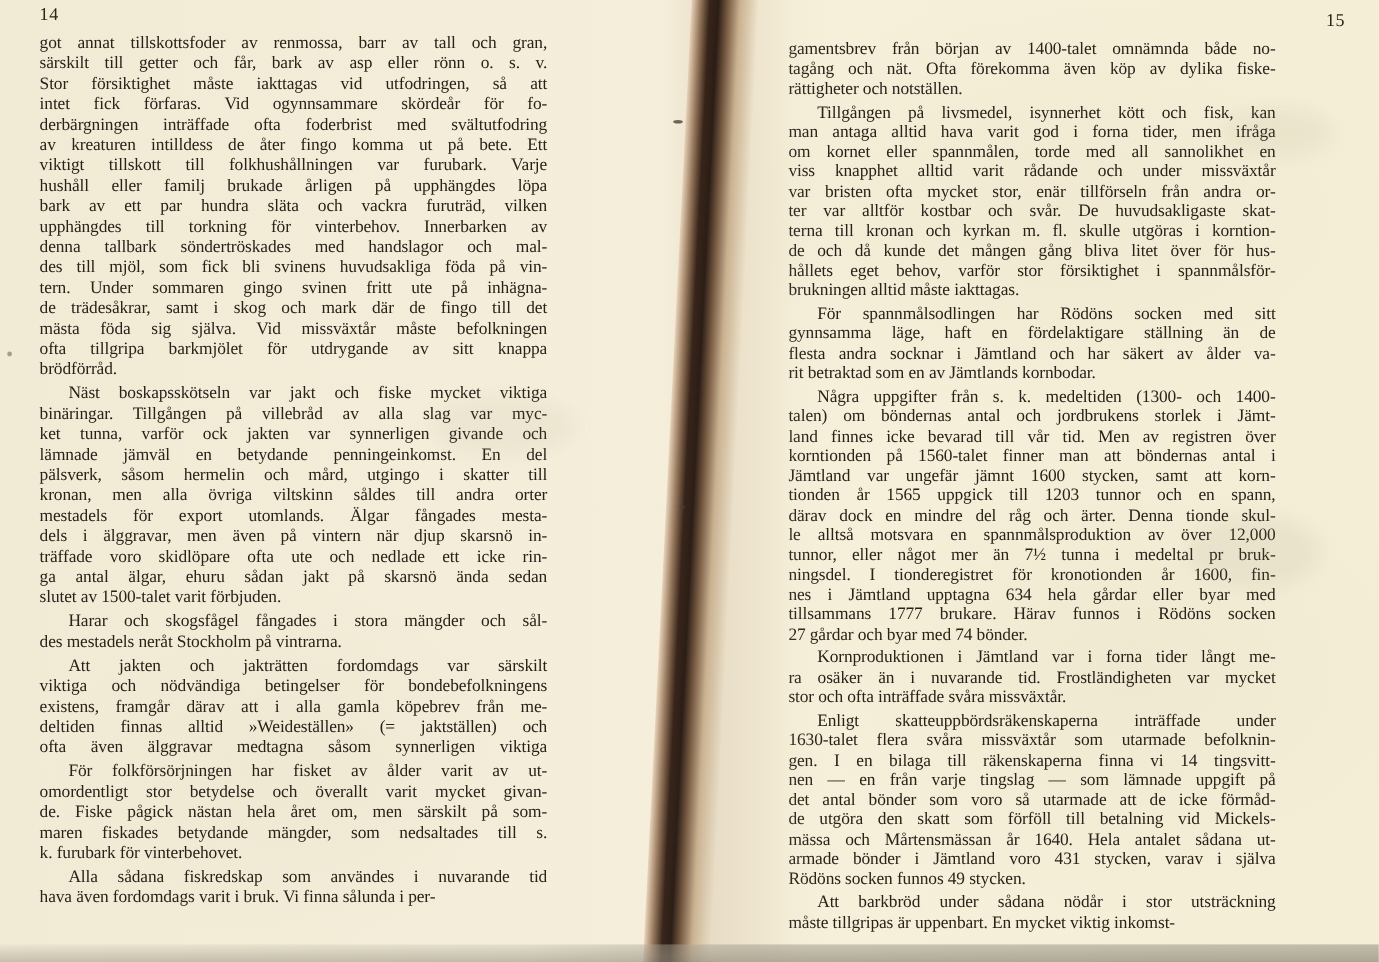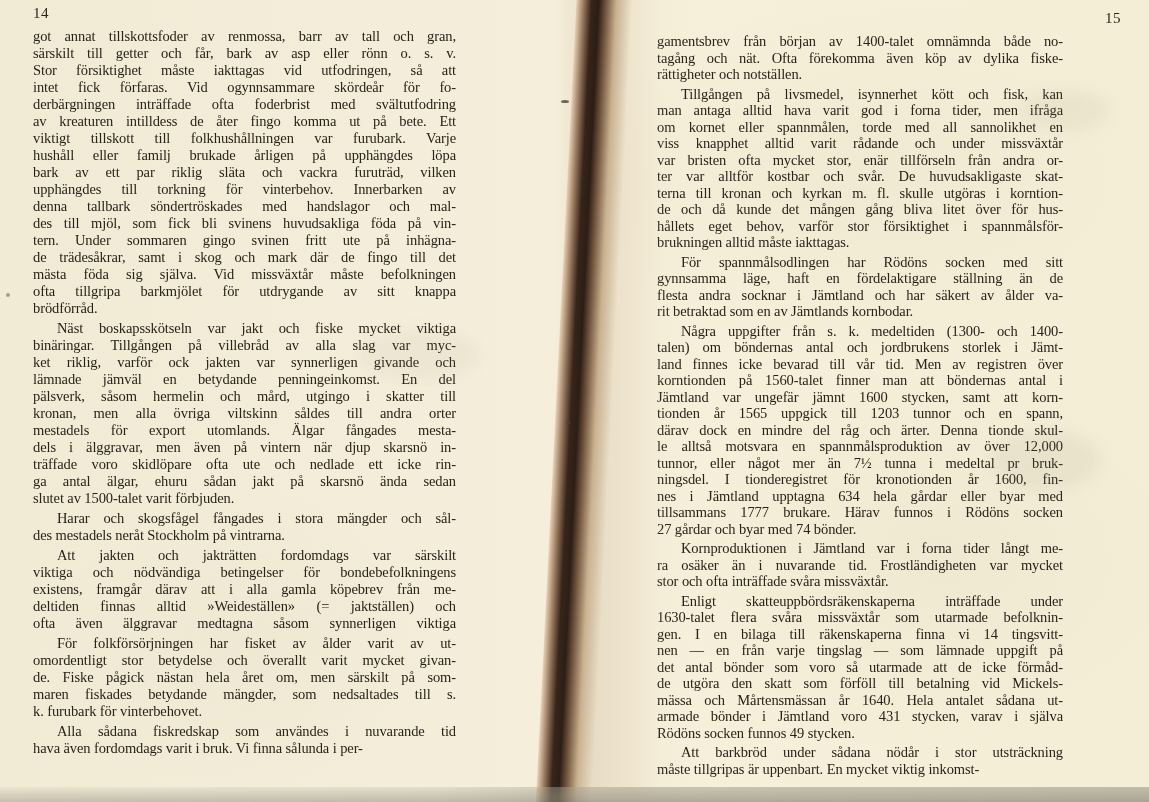--- a/index.html
+++ b/index.html
@@ -88,34 +88,34 @@
     <div id="left-col" class="text-col">
         <div class="para">
           <div class="line">got annat tillskottsfoder av renmossa, barr av tall och gran,</div>
           <div class="line">särskilt till getter och får, bark av asp eller rönn o. s. v.</div>
           <div class="line">Stor försiktighet måste iakttagas vid utfodringen, så att</div>
           <div class="line">intet fick förfaras. Vid ogynnsammare skördeår för fo-</div>
           <div class="line">derbärgningen inträffade ofta foderbrist med svältutfodring</div>
           <div class="line">av kreaturen intilldess de åter fingo komma ut på bete. Ett</div>
           <div class="line">viktigt tillskott till folkhushållningen var furubark. Varje</div>
           <div class="line">hushåll eller familj brukade årligen på upphängdes löpa</div>
-          <div class="line">bark av ett par riklig släta och vackra furuträd, vilken</div>
+          <div class="line">bark av ett par hundra släta och vackra furuträd, vilken</div>
           <div class="line">upphängdes till torkning för vinterbehov. Innerbarken av</div>
           <div class="line">denna tallbark söndertröskades med handslagor och mal-</div>
           <div class="line">des till mjöl, som fick bli svinens huvudsakliga föda på vin-</div>
           <div class="line">tern. Under sommaren gingo svinen fritt ute på inhägna-</div>
           <div class="line">de trädesåkrar, samt i skog och mark där de fingo till det</div>
           <div class="line">mästa föda sig själva. Vid missväxtår måste befolkningen</div>
           <div class="line">ofta tillgripa barkmjölet för utdrygande av sitt knappa</div>
           <div class="line last">brödförråd.</div>
         </div>
         <div class="para indent">
           <div class="line">Näst boskapsskötseln var jakt och fiske mycket viktiga</div>
           <div class="line">binäringar. Tillgången på villebråd av alla slag var myc-</div>
-          <div class="line">ket riklig, varför ock jakten var synnerligen givande och</div>
+          <div class="line">ket tunna, varför ock jakten var synnerligen givande och</div>
           <div class="line">lämnade jämväl en betydande penningeinkomst. En del</div>
           <div class="line">pälsverk, såsom hermelin och mård, utgingo i skatter till</div>
           <div class="line">kronan, men alla övriga viltskinn såldes till andra orter</div>
           <div class="line">mestadels för export utomlands. Älgar fångades mesta-</div>
           <div class="line">dels i älggravar, men även på vintern när djup skarsnö in-</div>
           <div class="line">träffade voro skidlöpare ofta ute och nedlade ett icke rin-</div>
           <div class="line">ga antal älgar, ehuru sådan jakt på skarsnö ända sedan</div>
           <div class="line last">slutet av 1500-talet varit förbjuden.</div>
         </div>
         <div class="para indent">

